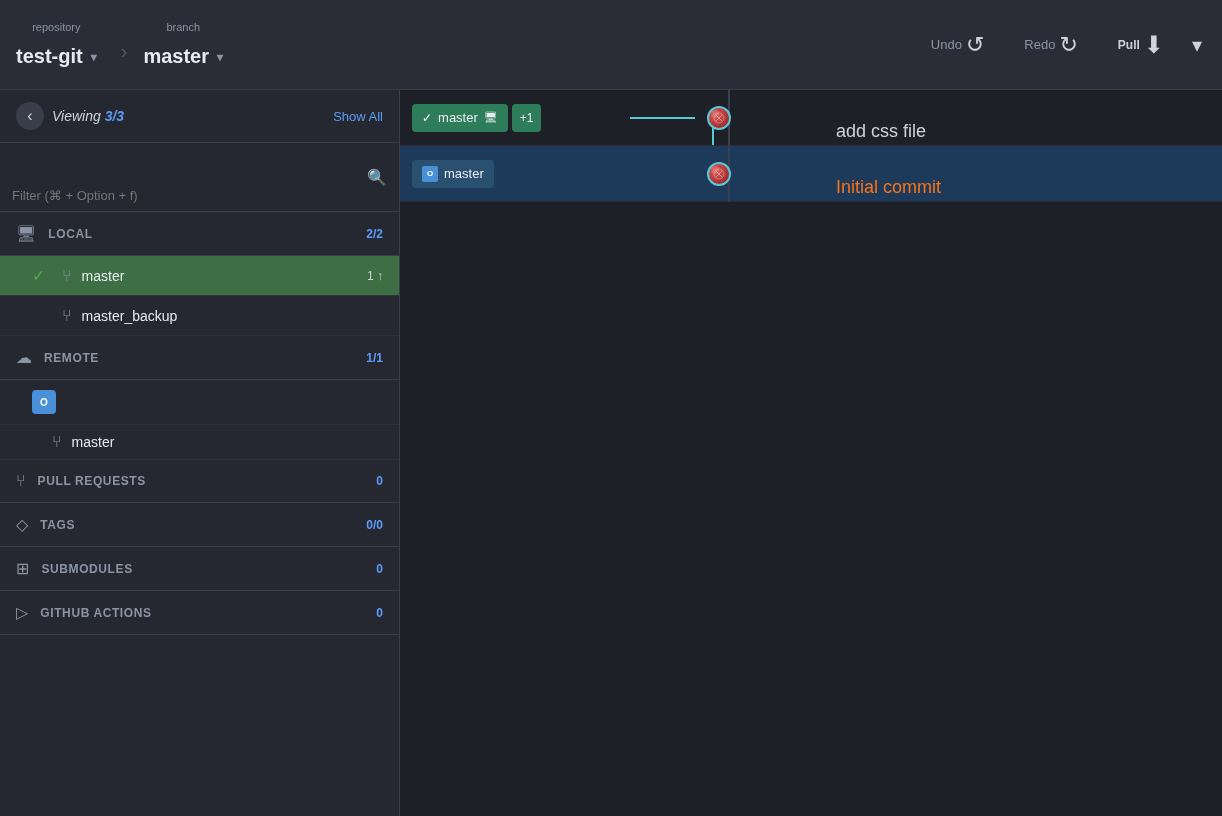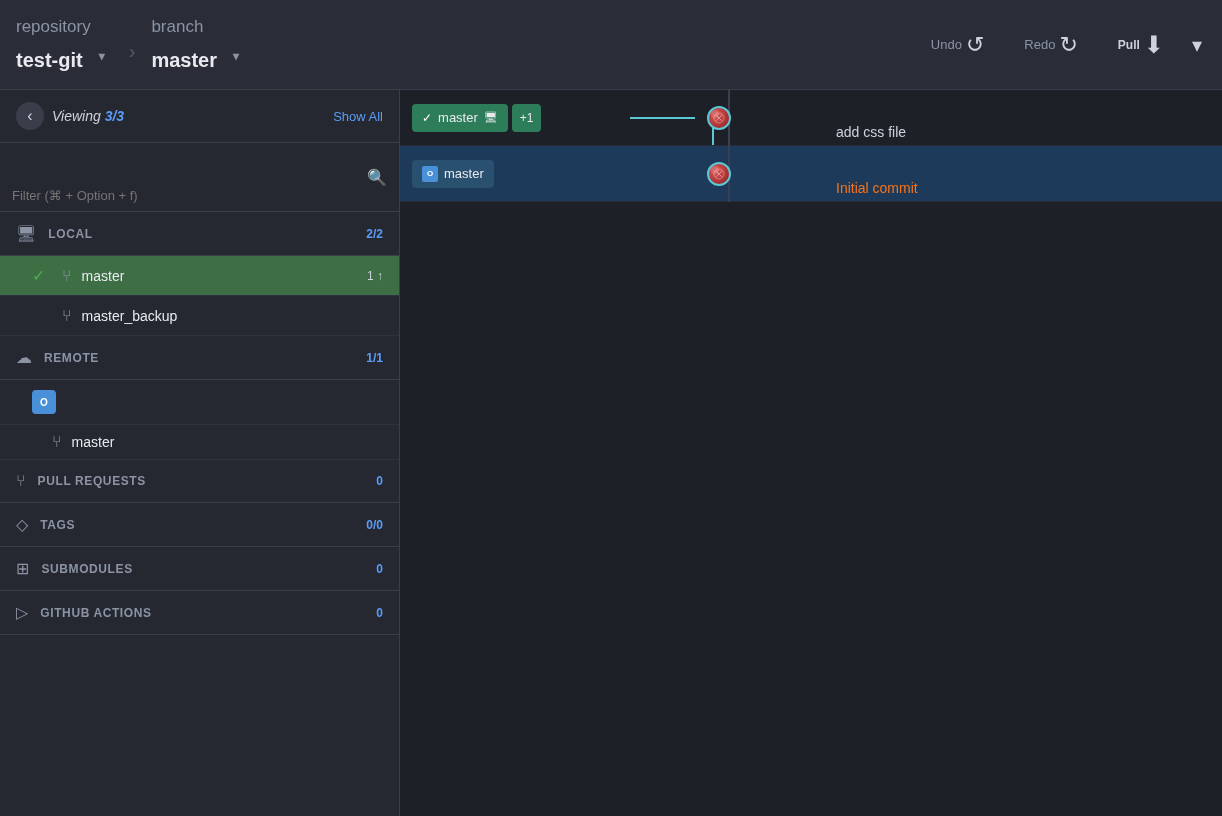--- a/index.html
+++ b/index.html
@@ -23,27 +23,29 @@
       padding: 0 16px;
       border-bottom: 1px solid #3a3d4a;
       flex-shrink: 0;
     }
     .topbar-section {
       display: flex;
       flex-direction: column;
       margin-right: 24px;
     }
     .topbar-label {
-      font-size: 17px;
+      font-size: 11px;
       color: #8b93a5;
       margin-bottom: 12px;
+      text-align: center;
     }
     .topbar-value {
       display: flex;
-      gap: 16px;
+      align-items: center;
+      gap: 8px;
       font-size: 20px;
       font-weight: 600;
       color: #e8eaf0;
     }
     .topbar-value .dropdown-arrow {
       color: #8b93a5;
       font-size: 12px;
     }
     .topbar-separator {
       color: #555a6a;
@@ -371,21 +373,21 @@
       position: absolute;
       width: 8px;
       height: 8px;
       border-radius: 50%;
       background: rgba(255,255,255,0.15);
       top: 2px;
       left: 2px;
     }
 
     .commit-message {
-      font-size: 14px;
+      font-size: 18px;
       color: #cdd2dc;
       padding: 0 16px;
       margin-top: 28px;
     }
     .commit-row.selected .commit-message {
       color: #f97316;
     }
   </style>
 </head>
 <body>

